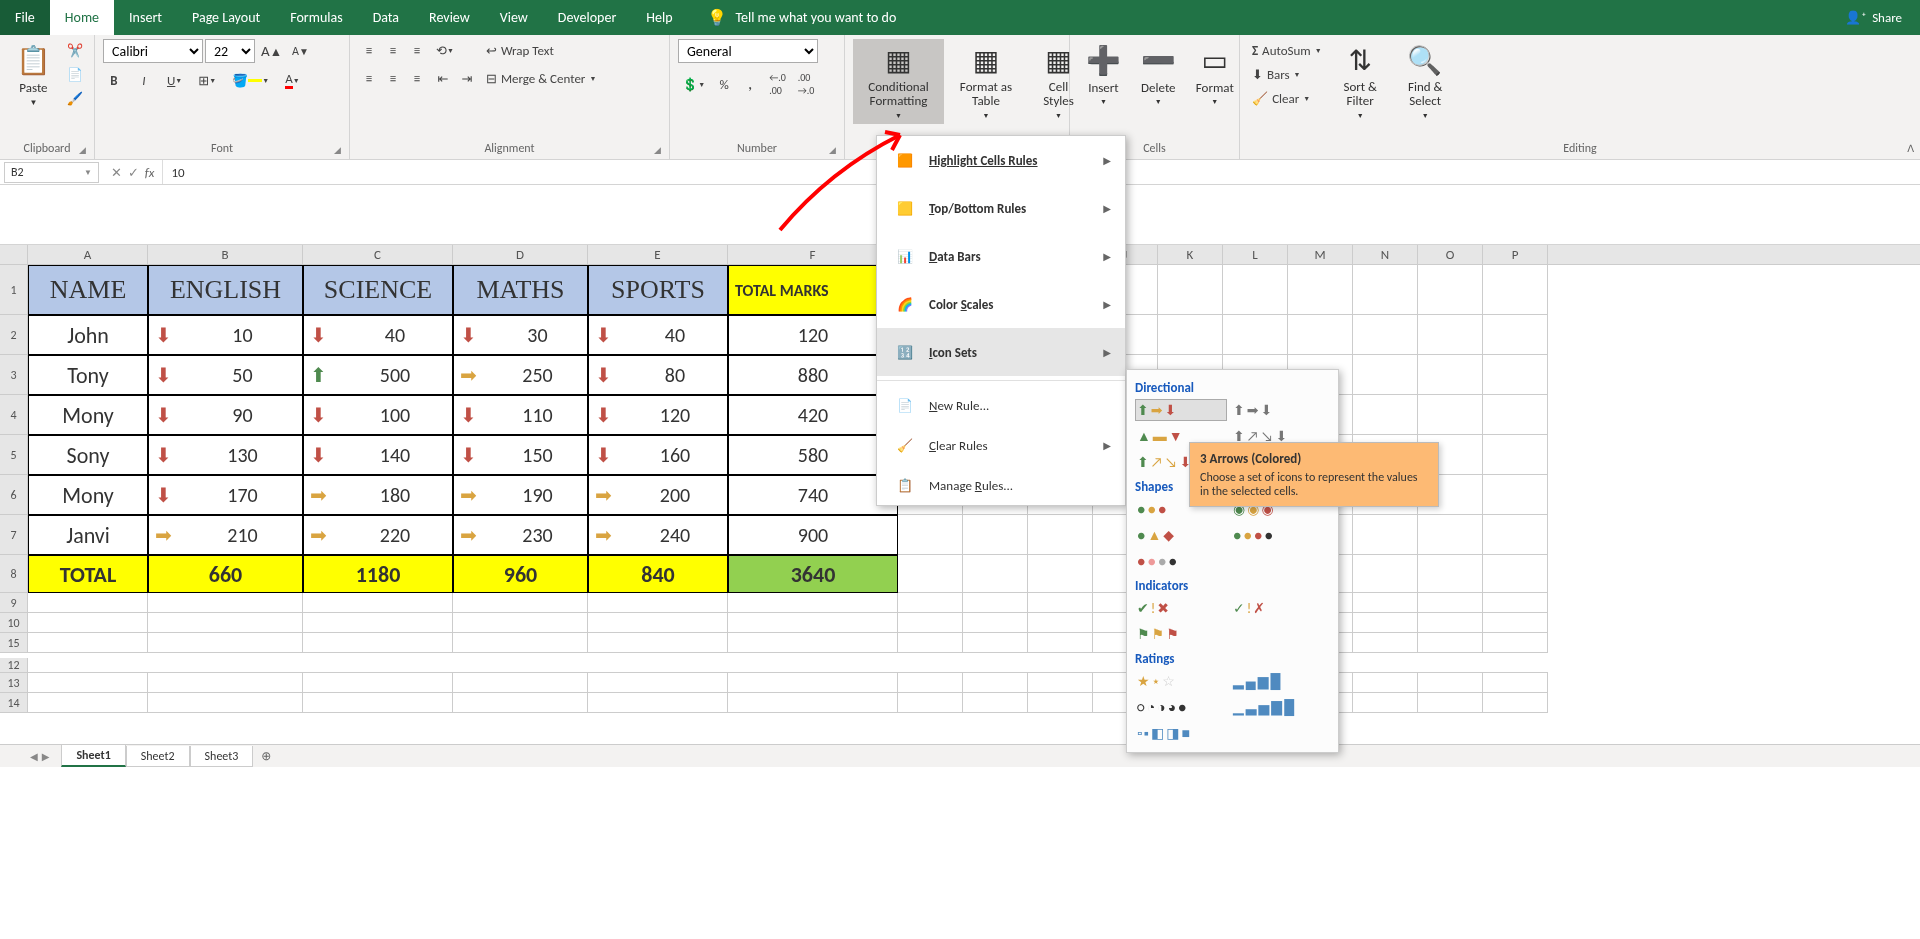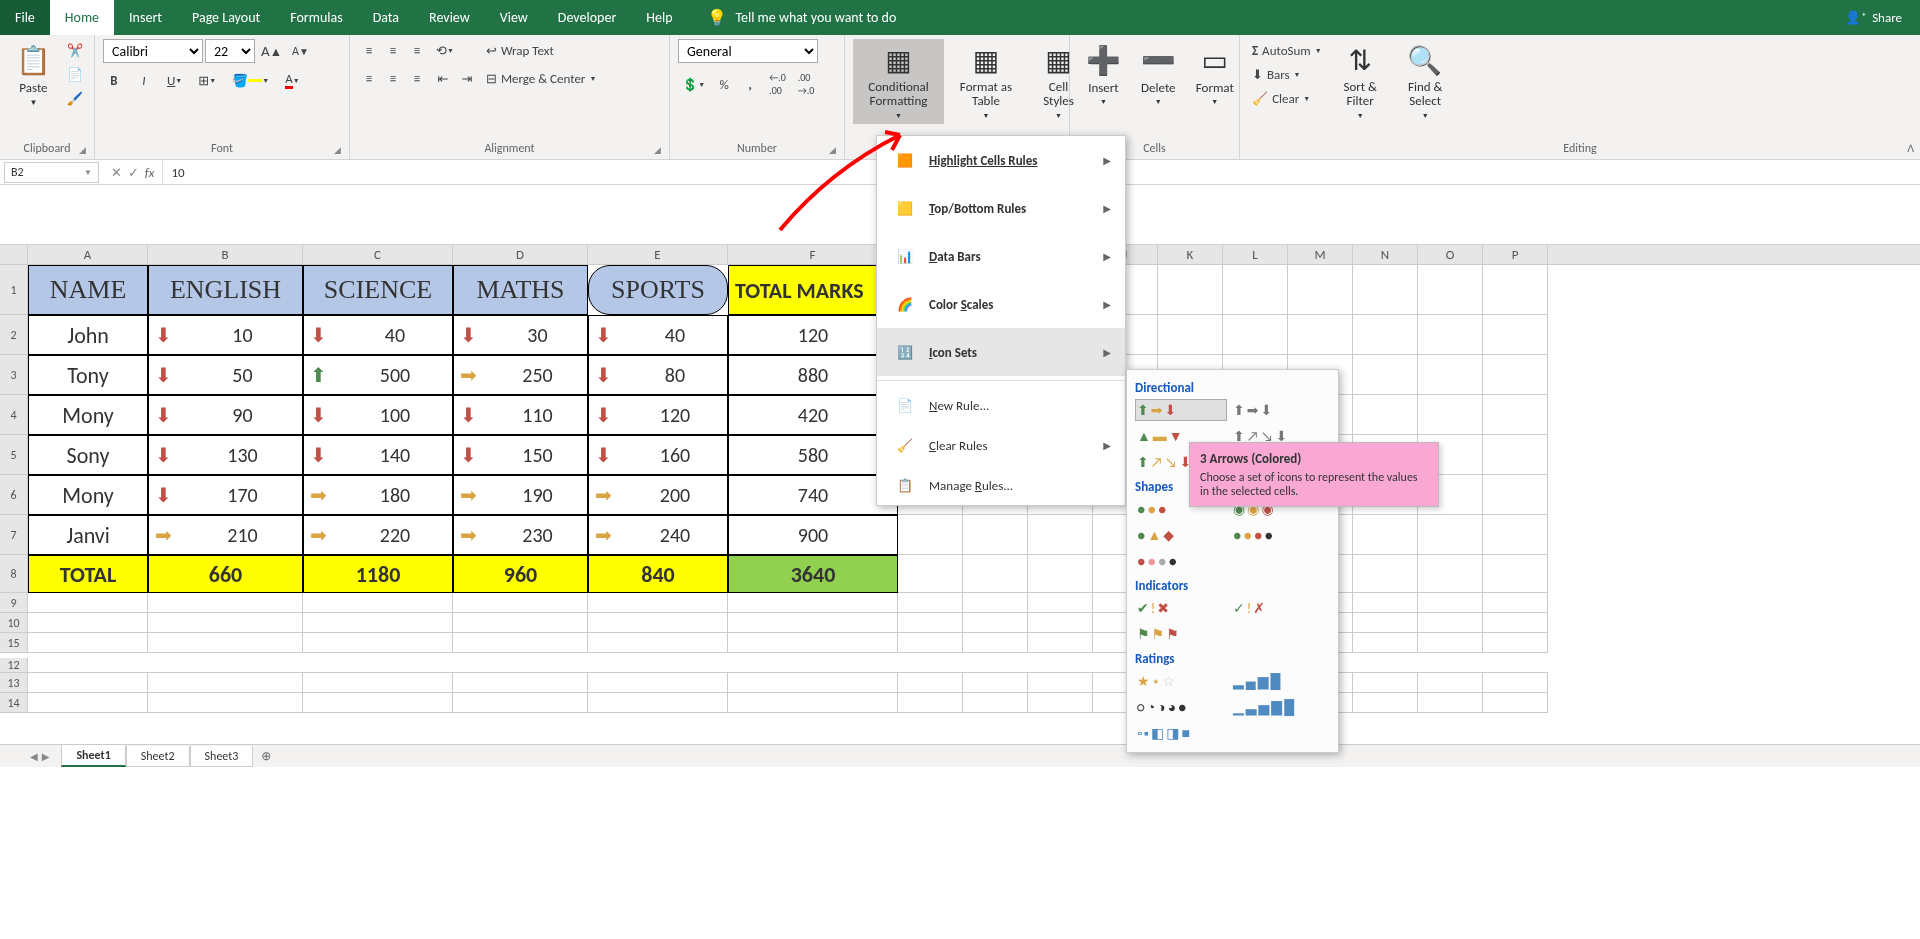--- a/index.html
+++ b/index.html
@@ -46,21 +46,21 @@
 
 .grid-area { position: relative; }
 .col-headers { display: flex; height: 20px; background: #e6e6e6; border-bottom: 1px solid #ccc; }
 .corner { width: 28px; border-right: 1px solid #ccc; background: #e6e6e6; }
 .colh { border-right: 1px solid #ccc; text-align: center; font-size: 13px; color: #555; display: flex; align-items: center; justify-content: center; }
 .row-line { display: flex; }
 .rowh { width: 28px; border-right: 1px solid #ccc; border-bottom: 1px solid #ccc; background: #e6e6e6; text-align: center; font-size: 12px; color: #555; display: flex; align-items: center; justify-content: center; }
 .cell { border-right: 1px solid #ccc; border-bottom: 1px solid #ccc; display: flex; align-items: center; padding: 0 6px; font-size: 20px; }
 .cell.data-border { border: 1px solid #000; }
 .hdr-cell { background: #b4c7e7; font-family: "Times New Roman", serif; font-variant: small-caps; font-size: 26px; justify-content: center; font-weight: normal; }
-.total-hdr { background: yellow; font-weight: bold; font-size: 22px; }
+.total-hdr { background: yellow; font-weight: bold; font-size: 16px; }
 .total-row .cell { background: yellow; font-weight: bold; justify-content: center; font-size: 22px; }
 .total-row .cell:first-of-type { background: #92d050; }
 .total-row .cell.grand { background: #92d050; }
 .icon-arrow { width: 22px; display: inline-block; margin-right: 12px; font-size: 20px; }
 .arr-down { color: #c05046; }
 .arr-up { color: #4f8a4f; }
 .arr-right { color: #d9a441; }
 .val { flex: 1; text-align: center; }
 .name-cell { justify-content: center; font-size: 22px; }
 
@@ -75,21 +75,21 @@
 
 
 .iconset-menu { position: absolute; top: 369px; left: 1126px; width: 213px; background: #fcfcfc; border: 1px solid #ccc; box-shadow: 2px 2px 8px rgba(0,0,0,0.3); z-index: 101; padding: 4px 8px 8px 8px; }
 .iconset-menu h4 { color: #185abd; font-size: 13px; font-weight: 600; margin: 6px 0 4px 0; }
 .iconset-grid { display: flex; flex-wrap: wrap; gap: 4px; }
 .iconset-opt { width: 92px; height: 22px; display: flex; align-items: center; gap: 2px; padding: 2px; cursor: pointer; }
 .iconset-opt:hover, .iconset-opt.hover { background: #e0e0e0; border: 1px solid #aaa; padding: 1px; }
 .iconset-opt span { font-size: 14px; }
 
 
-.tooltip { position: absolute; top: 442px; left: 1189px; background: #f9a8d4; border: 1px solid #bbb; box-shadow: 2px 2px 6px rgba(0,0,0,0.2); padding: 8px 10px; width: 250px; z-index: 200; font-size: 12px; }
+.tooltip { position: absolute; top: 442px; left: 1189px; background: #fdba74; border: 1px solid #bbb; box-shadow: 2px 2px 6px rgba(0,0,0,0.2); padding: 8px 10px; width: 250px; z-index: 200; font-size: 12px; }
 .tooltip b { display: block; margin-bottom: 4px; font-size: 13px; }
 
 
 .red-arrow { position: absolute; top: 120px; left: 770px; z-index: 300; pointer-events: none; }
 
 
 .sheet-tabs { position: absolute; bottom: 172px; left: 0; right: 0; height: 23px; border-top: 1px solid #ccc; background: #f3f2f1; display: flex; align-items: center; padding-left: 30px; gap: 0; font-size: 12px; }
 .sheet-nav { display: flex; gap: 4px; margin-right: 12px; color: #888; font-size: 10px; }
 .sheet-tab { padding: 3px 14px; border: 1px solid #ccc; border-top: none; background: #fff; cursor: pointer; }
 .sheet-tab.active { border-bottom: 2px solid #217346; font-weight: bold; }
@@ -344,21 +344,21 @@
       <div class="colh" style="width: 65px;">O</div>
       <div class="colh" style="width: 65px;">P</div>
     </div>
   <div id="gridbody">
       <div class="row-line" style="height: 50px;">
         <div class="rowh">1</div>
         <div class="cell data-border hdr-cell" style="width: 120px;">NAME</div>
         <div class="cell data-border hdr-cell" style="width: 155px;">ENGLISH</div>
         <div class="cell data-border hdr-cell" style="width: 150px;">SCIENCE</div>
         <div class="cell data-border hdr-cell" style="width: 135px;">MATHS</div>
-        <div class="cell data-border hdr-cell" style="width: 140px; border-radius: 22px;">SPORTS</div>
+        <div class="cell data-border hdr-cell" style="width: 140px;">SPORTS</div>
         <div class="cell data-border total-hdr" style="width: 170px;">TOTAL MARKS</div>
         <div class="cell " style="width: 65px;"></div>
         <div class="cell " style="width: 65px;"></div>
         <div class="cell " style="width: 65px;"></div>
         <div class="cell " style="width: 65px;"></div>
         <div class="cell " style="width: 65px;"></div>
         <div class="cell " style="width: 65px;"></div>
         <div class="cell " style="width: 65px;"></div>
         <div class="cell " style="width: 65px;"></div>
         <div class="cell " style="width: 65px;"></div>

